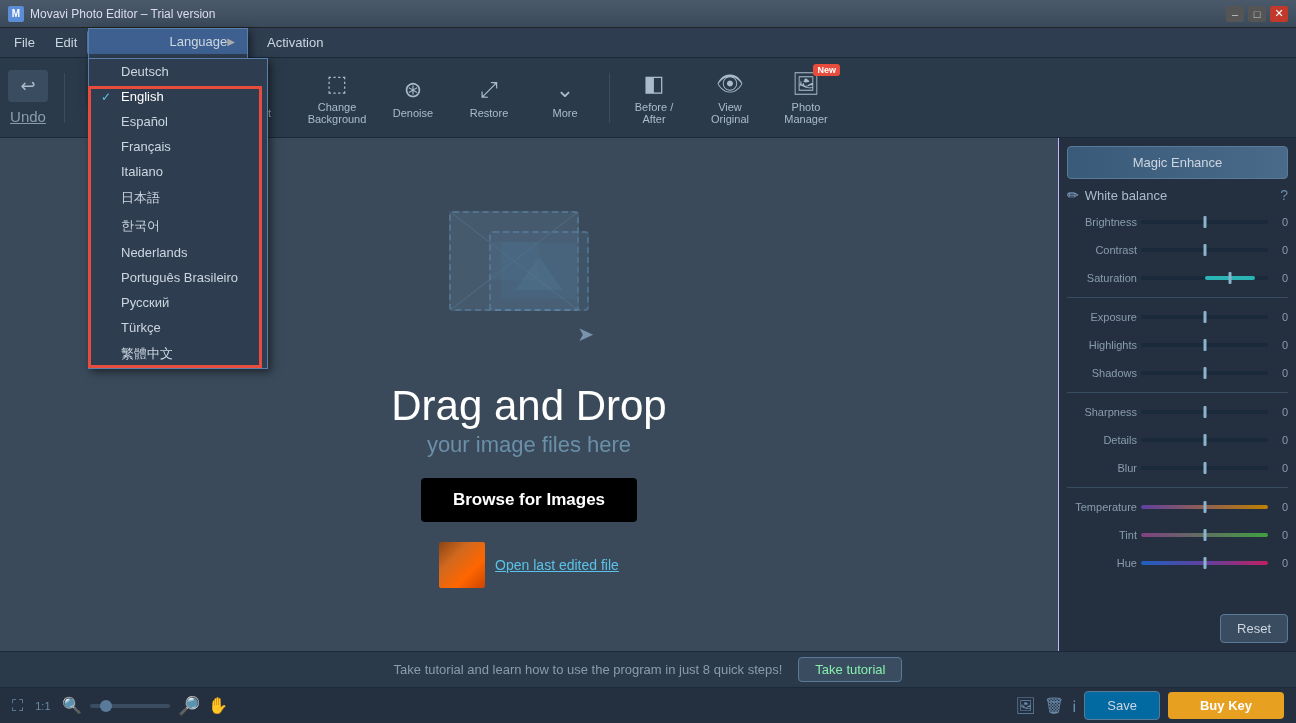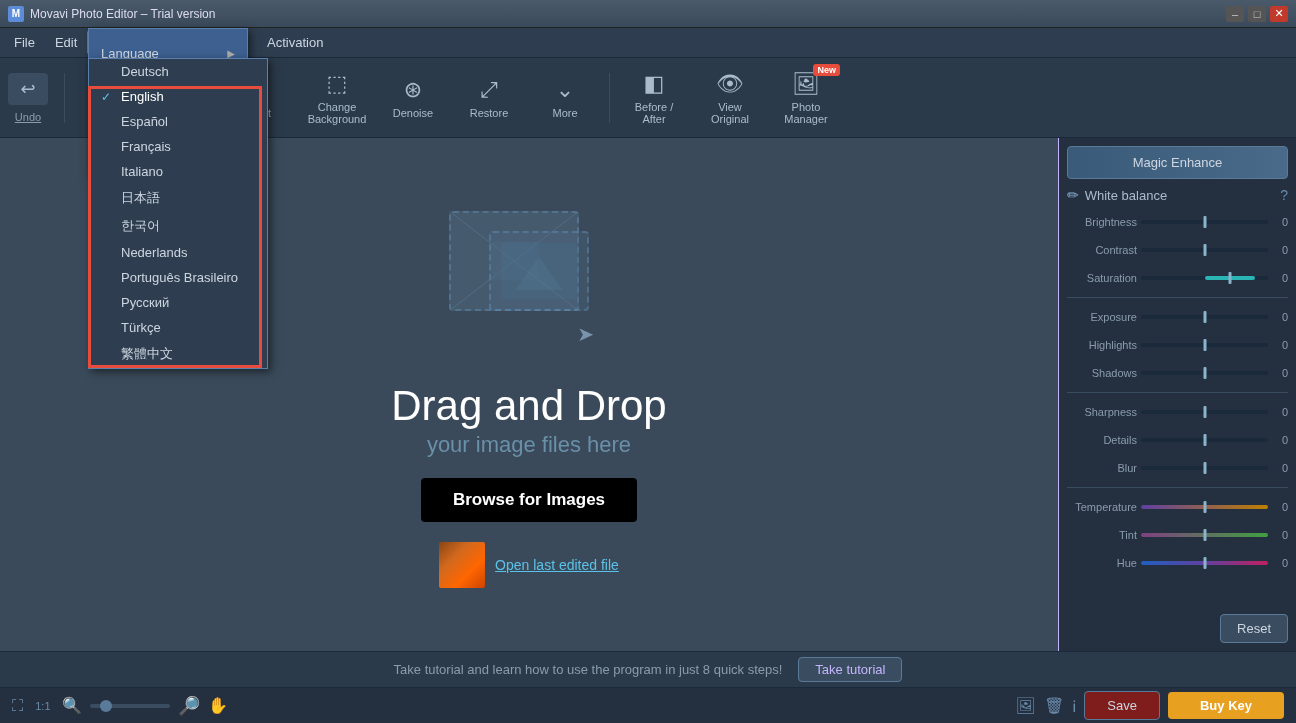--- a/index.html
+++ b/index.html
@@ -101,27 +101,27 @@
       position: absolute;
       top: 0;
       left: 88px;
       background: #2e3e50;
       border: 1px solid #5a7faa;
       z-index: 1900;
       min-width: 160px;
       box-shadow: 3px 3px 8px rgba(0,0,0,0.5);
     }
     .submenu-item {
-      padding: 17px 12px;
+      padding: 5px 12px;
       font-size: 13px;
       cursor: pointer;
       color: #cdd6e0;
       display: flex;
       align-items: center;
-      justify-content: space-between;
+      justify-content: flex-end;
     }
     .submenu-item.active { background: #3d6090; }
     .arrow-right { font-size: 10px; color: #aaa; }
 
     
     #language-menu-container {
       position: absolute;
       top: 58px;
       left: 88px;
       border: 3px solid #e74c3c;
@@ -171,21 +171,21 @@
       gap: 6px;
       margin-right: 8px;
     }
     .undo-btn {
       width: 40px; height: 32px;
       background: #3a4d60;
       border-radius: 4px;
       display: flex; align-items: center; justify-content: center;
       cursor: pointer; font-size: 18px; color: #aabccc;
     }
-    .undo-label { font-size: 11px; color: #8a9cac; text-decoration: underline; }
+    .undo-label { font-size: 15px; color: #8a9cac; text-decoration: underline; }
 
     
     .new-badge {
       background: #e74c3c;
       color: white;
       font-size: 9px;
       font-weight: bold;
       padding: 1px 4px;
       border-radius: 3px;
       position: absolute;
@@ -375,21 +375,21 @@
       align-items: center;
       justify-content: center;
       gap: 16px;
       border-top: 1px solid #1a2a3a;
       font-size: 13px;
       color: #8a9cac;
     }
     #take-tutorial-btn {
       background: #3a4d60;
       border: 1px solid #5a7a9a;
-      color: #c4b5fd;
+      color: #86efac;
       padding: 4px 16px;
       border-radius: 4px;
       cursor: pointer;
       font-size: 13px;
     }
 
     
     #status-bar {
       background: #243040;
       height: 36px;
@@ -420,21 +420,21 @@
     }
     .status-spacer { flex: 1; }
 
     
     #bottom-right {
       display: flex;
       gap: 8px;
       align-items: center;
     }
     #save-btn {
-      background: #7f1d1d;
+      background: #0369a1;
       border: 1px solid #5a7a9a;
       color: #cdd6e0;
       padding: 6px 22px;
       border-radius: 4px;
       cursor: pointer;
       font-size: 13px;
     }
     #buy-btn {
       background: #e8a020;
       border: none;

